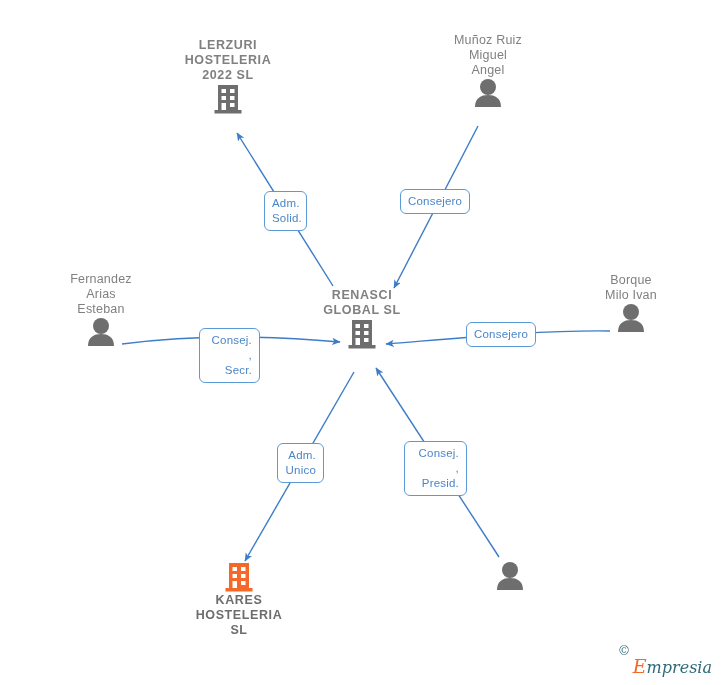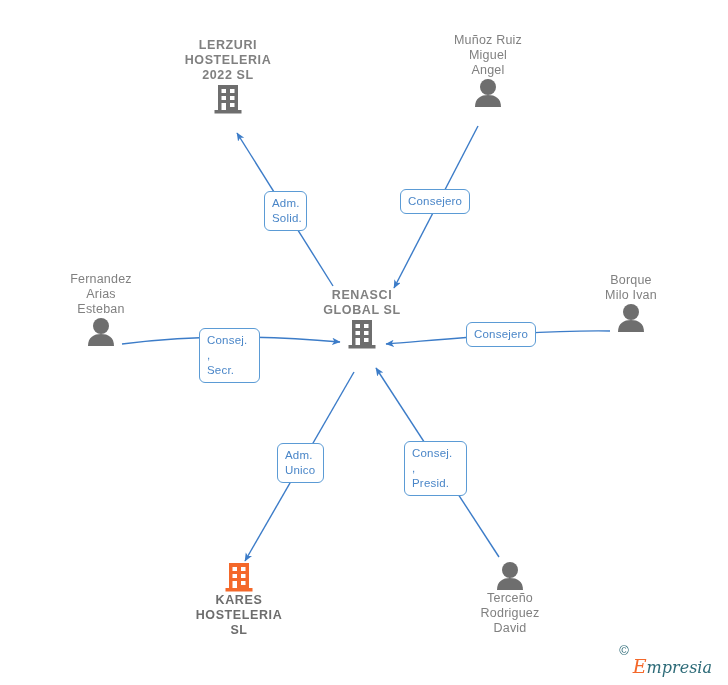--- a/index.html
+++ b/index.html
@@ -26,21 +26,21 @@
 
   .edge-label{
     position:absolute;
     box-sizing:border-box;
     border:1px solid #5b9bd5;
     border-radius:6px;
     background:#ffffff;
     color:#4a86c8;
     font-size:11.5px;
     line-height:15px;
-    text-align:left;
+    text-align:right;
     padding:4px 7px;
     white-space:pre-line;
     letter-spacing:.2px;
   }
 
   .watermark{
     position:absolute;right:8px;bottom:8px;
     display:flex;align-items:center;gap:4px;
     font-size:15px;
   }
@@ -147,23 +147,20 @@
     <div class="label">KARES
 HOSTELERIA
 SL</div>
   </div>
 
   <div class="node person" style="left:440px;top:561px;">
     <svg class="icon" width="32" height="30" viewBox="0 0 32 30">
       <circle cx="16" cy="9" r="8" fill="#6E6E6E"></circle>
       <path d="M3,29 C3,20 9,17 16,17 C23,17 29,20 29,29 Z" fill="#6E6E6E"></path>
     </svg>
-    <div class="label">Terceño
-Rodriguez
-David</div>
   </div>
 
   <div class="edge-label" style="left:264px;top:191px;width:43px;">Adm.
 Solid.</div>
 
   <div class="edge-label" style="left:400px;top:189px;">Consejero</div>
 
   <div class="edge-label" style="left:199px;top:328px;width:61px;">Consej. ,
 Secr.</div>
 

